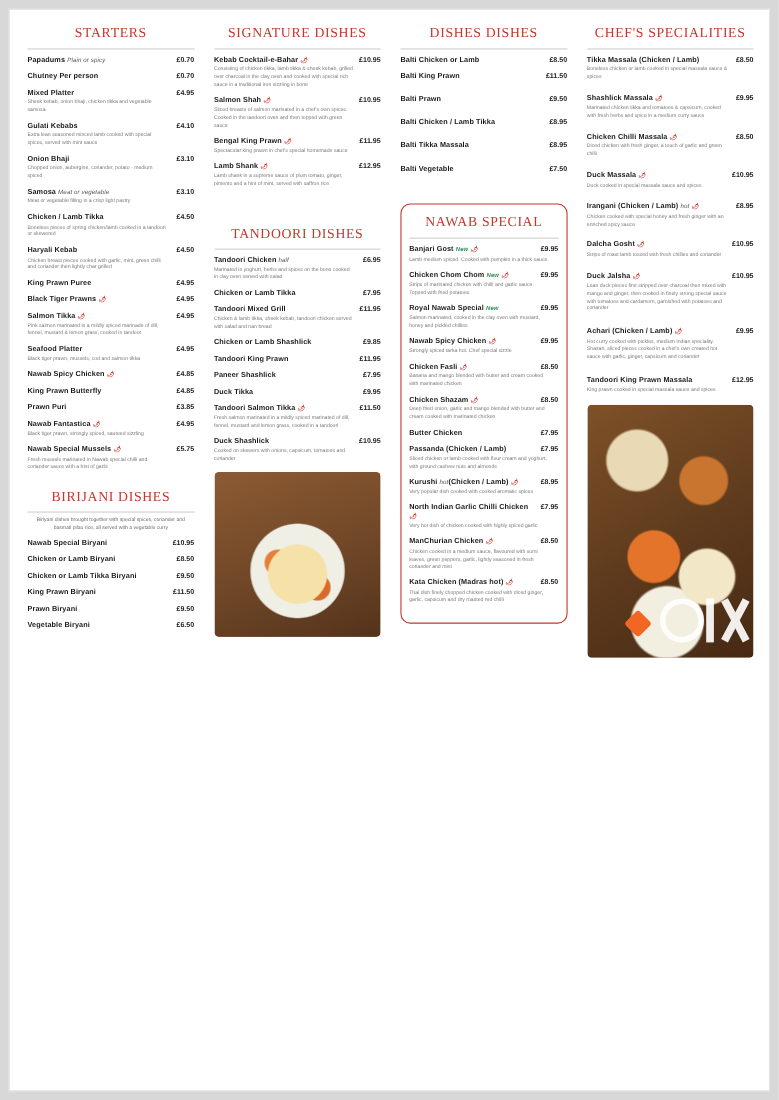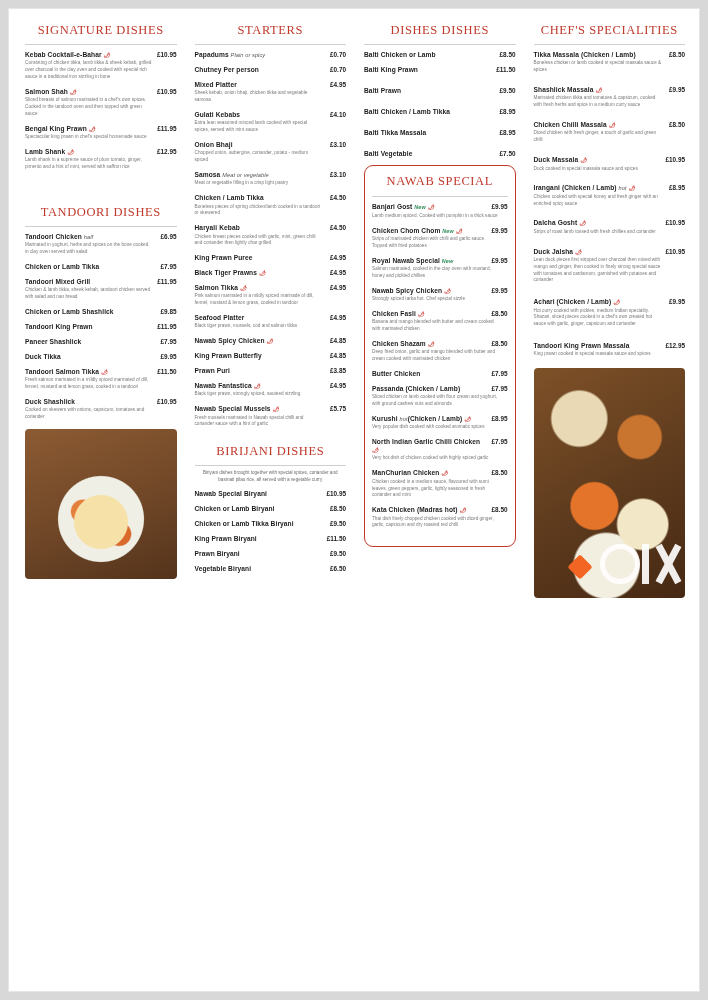--- a/index.html
+++ b/index.html
@@ -117,131 +117,20 @@
   }
 </style>
 </head>
 <body>
 
 <div class="page">
   <div class="cols">
 
     <div class="col">
       <div class="col-inner">
-        <div class="sec-title">SIGNATURE DISHES</div>
-        <div class="rule"></div>
-
-        <div class="item">
-          <div class="item-row">
-            <div class="item-name"><span>Kebab Cocktail-e-Bahar</span> <span class="chili">🌶</span></div>
-            <div class="price">£10.95</div>
-          </div>
-          <div class="desc">Consisting of chicken tikka, lamb tikka &amp; sheek kebab, grilled over charcoal in the clay oven and cooked with special rich sauce in a traditional iron sizzling in bone</div>
-        </div>
-
-        <div class="item">
-          <div class="item-row">
-            <div class="item-name"><span>Salmon Shah</span> <span class="chili">🌶</span></div>
-            <div class="price">£10.95</div>
-          </div>
-          <div class="desc">Sliced breasts of salmon marinated in a chef's own spices. Cooked in the tandoori oven and then topped with green sauce</div>
-        </div>
-
-        <div class="item">
-          <div class="item-row">
-            <div class="item-name"><span>Bengal King Prawn</span> <span class="chili">🌶</span></div>
-            <div class="price">£11.95</div>
-          </div>
-          <div class="desc">Spectacular king prawn in chef's special homemade sauce</div>
-        </div>
-
-        <div class="item">
-          <div class="item-row">
-            <div class="item-name"><span>Lamb Shank</span> <span class="chili">🌶</span></div>
-            <div class="price">£12.95</div>
-          </div>
-          <div class="desc">Lamb shank in a supreme sauce of plum tomato, ginger, pimento and a hint of mint, served with saffron rice</div>
-        </div>
-
-        <div class="sec-title" style="margin-top:34px">TANDOORI DISHES</div>
-        <div class="rule"></div>
-
-        <div class="item">
-          <div class="item-row">
-            <div class="item-name"><span>Tandoori Chicken</span> <span class="light">half</span></div>
-            <div class="price">£6.95</div>
-          </div>
-          <div class="desc">Marinated in yoghurt, herbs and spices on the bone cooked in clay oven served with salad</div>
-        </div>
-
-        <div class="item">
-          <div class="item-row">
-            <div class="item-name">Chicken or Lamb Tikka</div>
-            <div class="price">£7.95</div>
-          </div>
-        </div>
-
-        <div class="item">
-          <div class="item-row">
-            <div class="item-name">Tandoori Mixed Grill</div>
-            <div class="price">£11.95</div>
-          </div>
-          <div class="desc">Chicken &amp; lamb tikka, sheek kebab, tandoori chicken served with salad and nan bread</div>
-        </div>
-
-        <div class="item">
-          <div class="item-row">
-            <div class="item-name">Chicken or Lamb Shashlick</div>
-            <div class="price">£9.85</div>
-          </div>
-        </div>
-
-        <div class="item">
-          <div class="item-row">
-            <div class="item-name">Tandoori King Prawn</div>
-            <div class="price">£11.95</div>
-          </div>
-        </div>
-
-        <div class="item">
-          <div class="item-row">
-            <div class="item-name">Paneer Shashlick</div>
-            <div class="price">£7.95</div>
-          </div>
-        </div>
-
-        <div class="item">
-          <div class="item-row">
-            <div class="item-name">Duck Tikka</div>
-            <div class="price">£9.95</div>
-          </div>
-        </div>
-
-        <div class="item">
-          <div class="item-row">
-            <div class="item-name"><span>Tandoori Salmon Tikka</span> <span class="chili">🌶</span></div>
-            <div class="price">£11.50</div>
-          </div>
-          <div class="desc">Fresh salmon marinated in a mildly spiced marinated of dill, fennel, mustard and lemon grass, cooked in a tandoori</div>
-        </div>
-
-        <div class="item">
-          <div class="item-row">
-            <div class="item-name">Duck Shashlick</div>
-            <div class="price">£10.95</div>
-          </div>
-          <div class="desc">Cooked on skewers with onions, capsicum, tomatoes and coriander</div>
-        </div>
-
-        <div class="photo photo-birijani"></div>
-      </div>
-    </div>
-
-    <div class="col">
-      <div class="col-inner">
         <div class="sec-title">STARTERS</div>
         <div class="rule"></div>
 
         <div class="item">
           <div class="item-row">
             <div class="item-name"><span>Papadums</span> <span class="light">Plain or spicy</span></div>
             <div class="price">£0.70</div>
           </div>
         </div>
 
@@ -400,20 +289,131 @@
             <div class="item-name">Prawn Biryani</div>
             <div class="price">£9.50</div>
           </div>
         </div>
         <div class="item">
           <div class="item-row">
             <div class="item-name">Vegetable Biryani</div>
             <div class="price">£6.50</div>
           </div>
         </div>
+      </div>
+    </div>
+
+    <div class="col">
+      <div class="col-inner">
+        <div class="sec-title">SIGNATURE DISHES</div>
+        <div class="rule"></div>
+
+        <div class="item">
+          <div class="item-row">
+            <div class="item-name"><span>Kebab Cocktail-e-Bahar</span> <span class="chili">🌶</span></div>
+            <div class="price">£10.95</div>
+          </div>
+          <div class="desc">Consisting of chicken tikka, lamb tikka &amp; sheek kebab, grilled over charcoal in the clay oven and cooked with special rich sauce in a traditional iron sizzling in bone</div>
+        </div>
+
+        <div class="item">
+          <div class="item-row">
+            <div class="item-name"><span>Salmon Shah</span> <span class="chili">🌶</span></div>
+            <div class="price">£10.95</div>
+          </div>
+          <div class="desc">Sliced breasts of salmon marinated in a chef's own spices. Cooked in the tandoori oven and then topped with green sauce</div>
+        </div>
+
+        <div class="item">
+          <div class="item-row">
+            <div class="item-name"><span>Bengal King Prawn</span> <span class="chili">🌶</span></div>
+            <div class="price">£11.95</div>
+          </div>
+          <div class="desc">Spectacular king prawn in chef's special homemade sauce</div>
+        </div>
+
+        <div class="item">
+          <div class="item-row">
+            <div class="item-name"><span>Lamb Shank</span> <span class="chili">🌶</span></div>
+            <div class="price">£12.95</div>
+          </div>
+          <div class="desc">Lamb shank in a supreme sauce of plum tomato, ginger, pimento and a hint of mint, served with saffron rice</div>
+        </div>
+
+        <div class="sec-title" style="margin-top:34px">TANDOORI DISHES</div>
+        <div class="rule"></div>
+
+        <div class="item">
+          <div class="item-row">
+            <div class="item-name"><span>Tandoori Chicken</span> <span class="light">half</span></div>
+            <div class="price">£6.95</div>
+          </div>
+          <div class="desc">Marinated in yoghurt, herbs and spices on the bone cooked in clay oven served with salad</div>
+        </div>
+
+        <div class="item">
+          <div class="item-row">
+            <div class="item-name">Chicken or Lamb Tikka</div>
+            <div class="price">£7.95</div>
+          </div>
+        </div>
+
+        <div class="item">
+          <div class="item-row">
+            <div class="item-name">Tandoori Mixed Grill</div>
+            <div class="price">£11.95</div>
+          </div>
+          <div class="desc">Chicken &amp; lamb tikka, sheek kebab, tandoori chicken served with salad and nan bread</div>
+        </div>
+
+        <div class="item">
+          <div class="item-row">
+            <div class="item-name">Chicken or Lamb Shashlick</div>
+            <div class="price">£9.85</div>
+          </div>
+        </div>
+
+        <div class="item">
+          <div class="item-row">
+            <div class="item-name">Tandoori King Prawn</div>
+            <div class="price">£11.95</div>
+          </div>
+        </div>
+
+        <div class="item">
+          <div class="item-row">
+            <div class="item-name">Paneer Shashlick</div>
+            <div class="price">£7.95</div>
+          </div>
+        </div>
+
+        <div class="item">
+          <div class="item-row">
+            <div class="item-name">Duck Tikka</div>
+            <div class="price">£9.95</div>
+          </div>
+        </div>
+
+        <div class="item">
+          <div class="item-row">
+            <div class="item-name"><span>Tandoori Salmon Tikka</span> <span class="chili">🌶</span></div>
+            <div class="price">£11.50</div>
+          </div>
+          <div class="desc">Fresh salmon marinated in a mildly spiced marinated of dill, fennel, mustard and lemon grass, cooked in a tandoori</div>
+        </div>
+
+        <div class="item">
+          <div class="item-row">
+            <div class="item-name">Duck Shashlick</div>
+            <div class="price">£10.95</div>
+          </div>
+          <div class="desc">Cooked on skewers with onions, capsicum, tomatoes and coriander</div>
+        </div>
+
+        <div class="photo photo-birijani"></div>
       </div>
     </div>
 
     <div class="col">
       <div class="col-inner">
         <div class="sec-title">DISHES DISHES</div>
         <div class="rule"></div>
 
         <div class="item">
           <div class="item-row">
@@ -445,21 +445,21 @@
             <div class="price">£8.95</div>
           </div>
         </div>
         <div class="item">
           <div class="item-row">
             <div class="item-name">Balti Vegetable</div>
             <div class="price">£7.50</div>
           </div>
         </div>
 
-        <div class="box" style="margin-top:8px">
+        <div class="box" style="margin-top:28px">
           <div class="sec-title">NAWAB SPECIAL</div>
           <div class="rule"></div>
 
           <div class="item">
             <div class="item-row">
               <div class="item-name"><span>Banjari Gost</span> <span class="new">New</span> <span class="chili">🌶</span></div>
               <div class="price">£9.95</div>
             </div>
             <div class="desc">Lamb medium spiced. Cooked with pumpkin in a thick sauce</div>
           </div>

